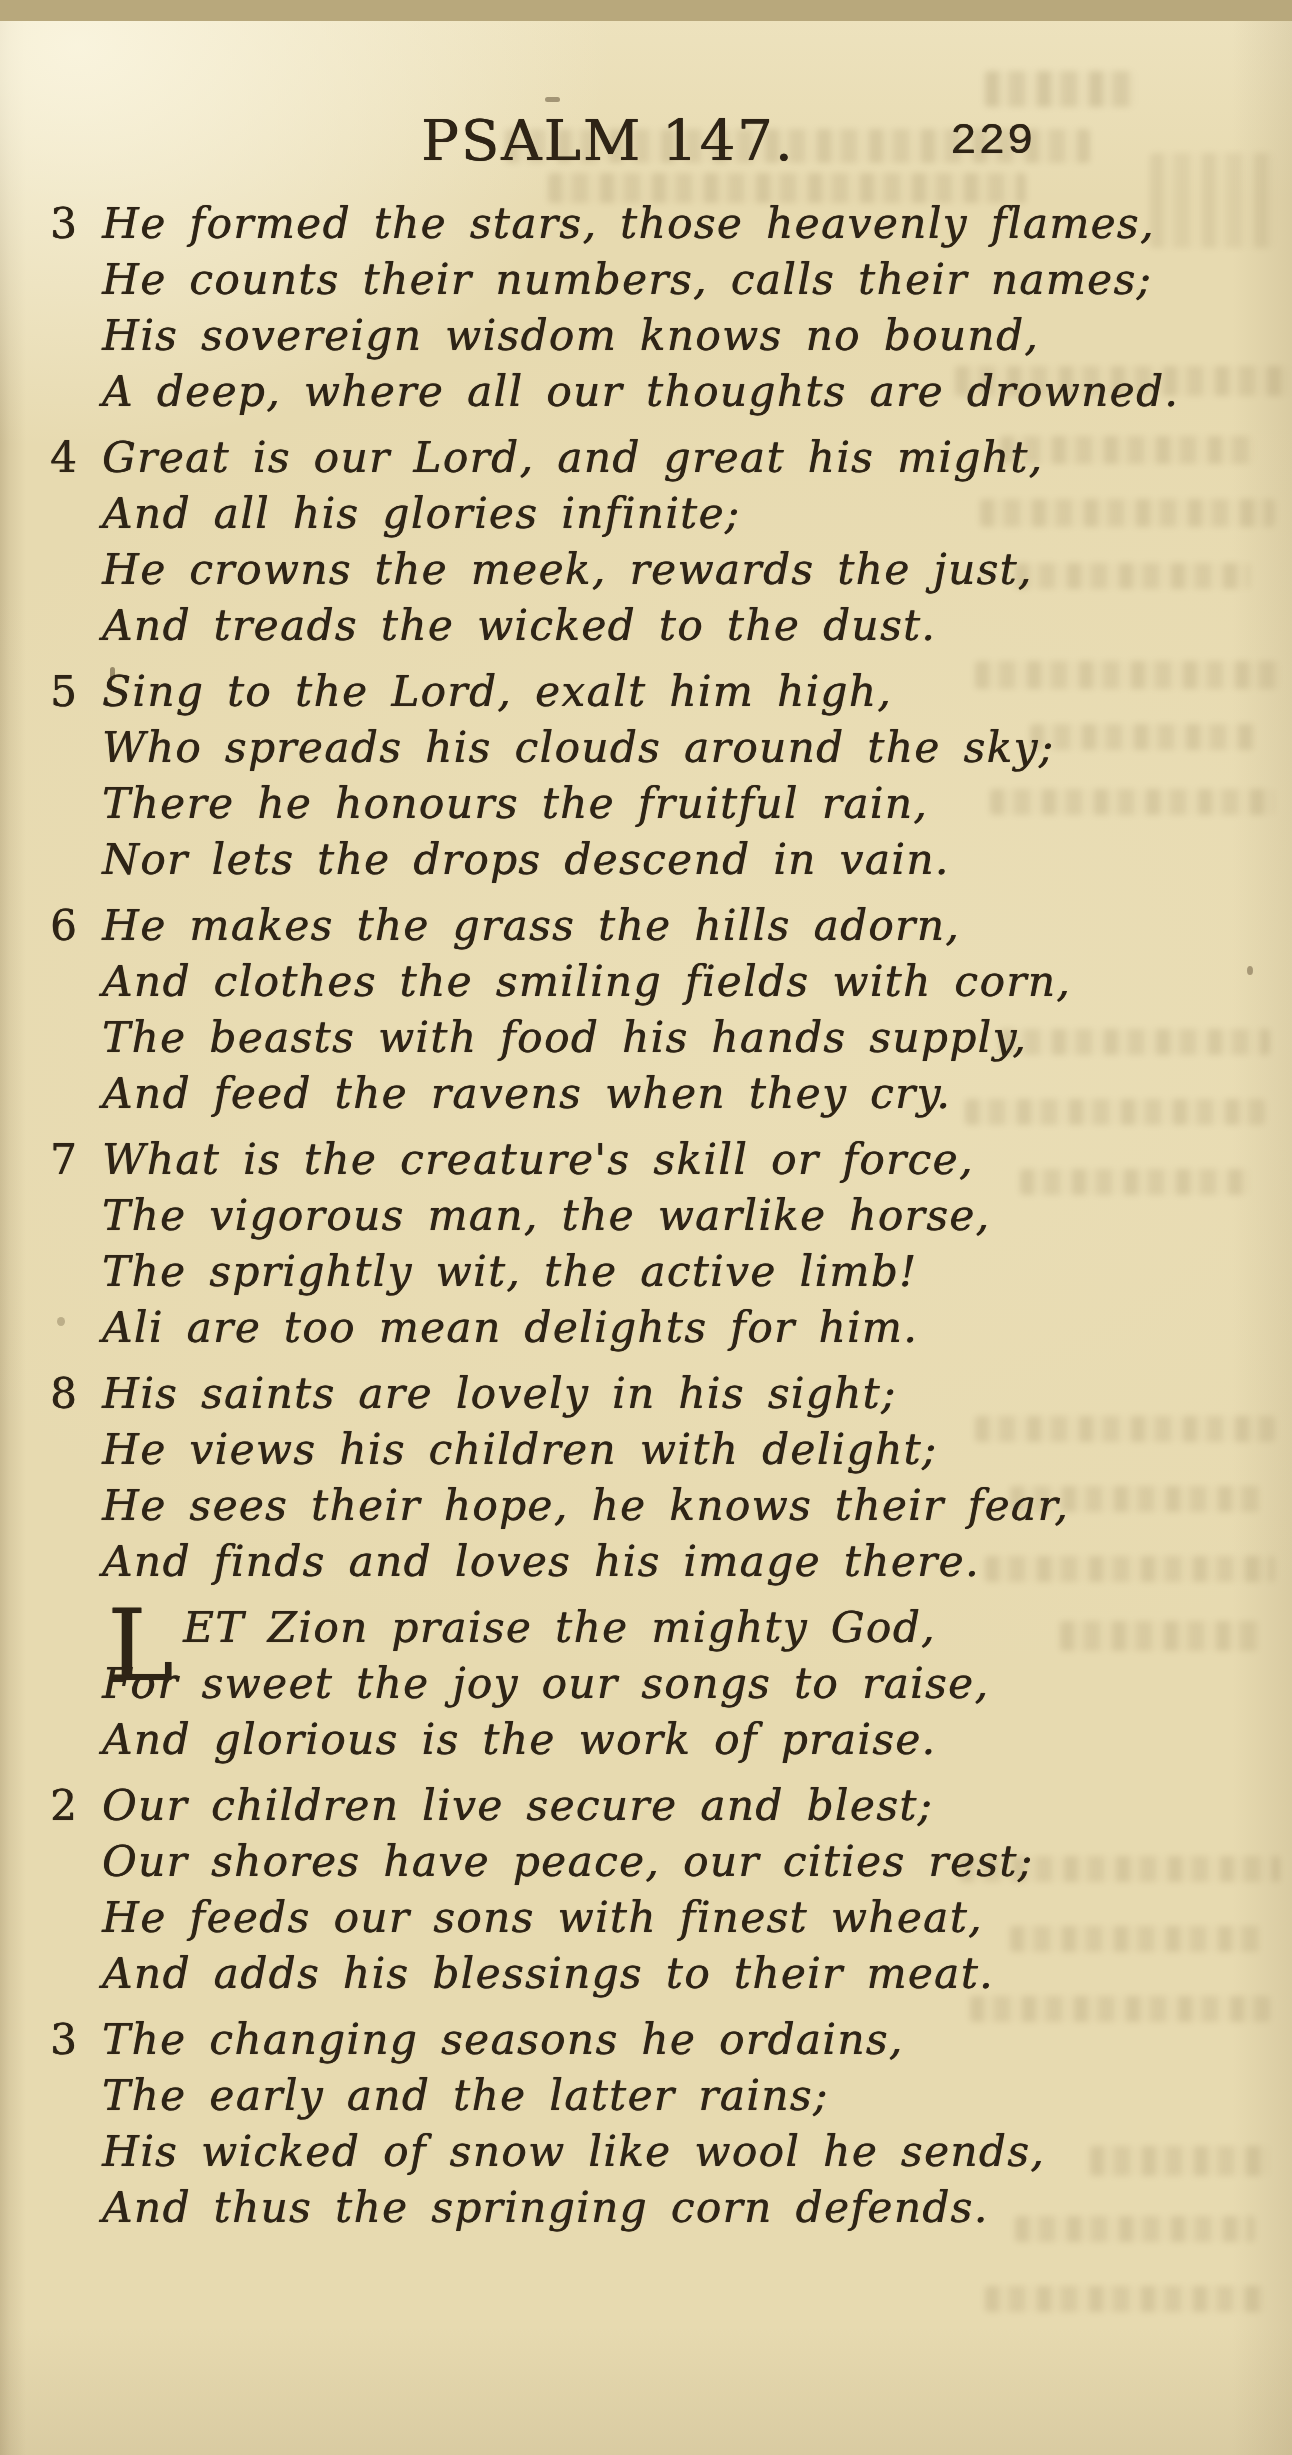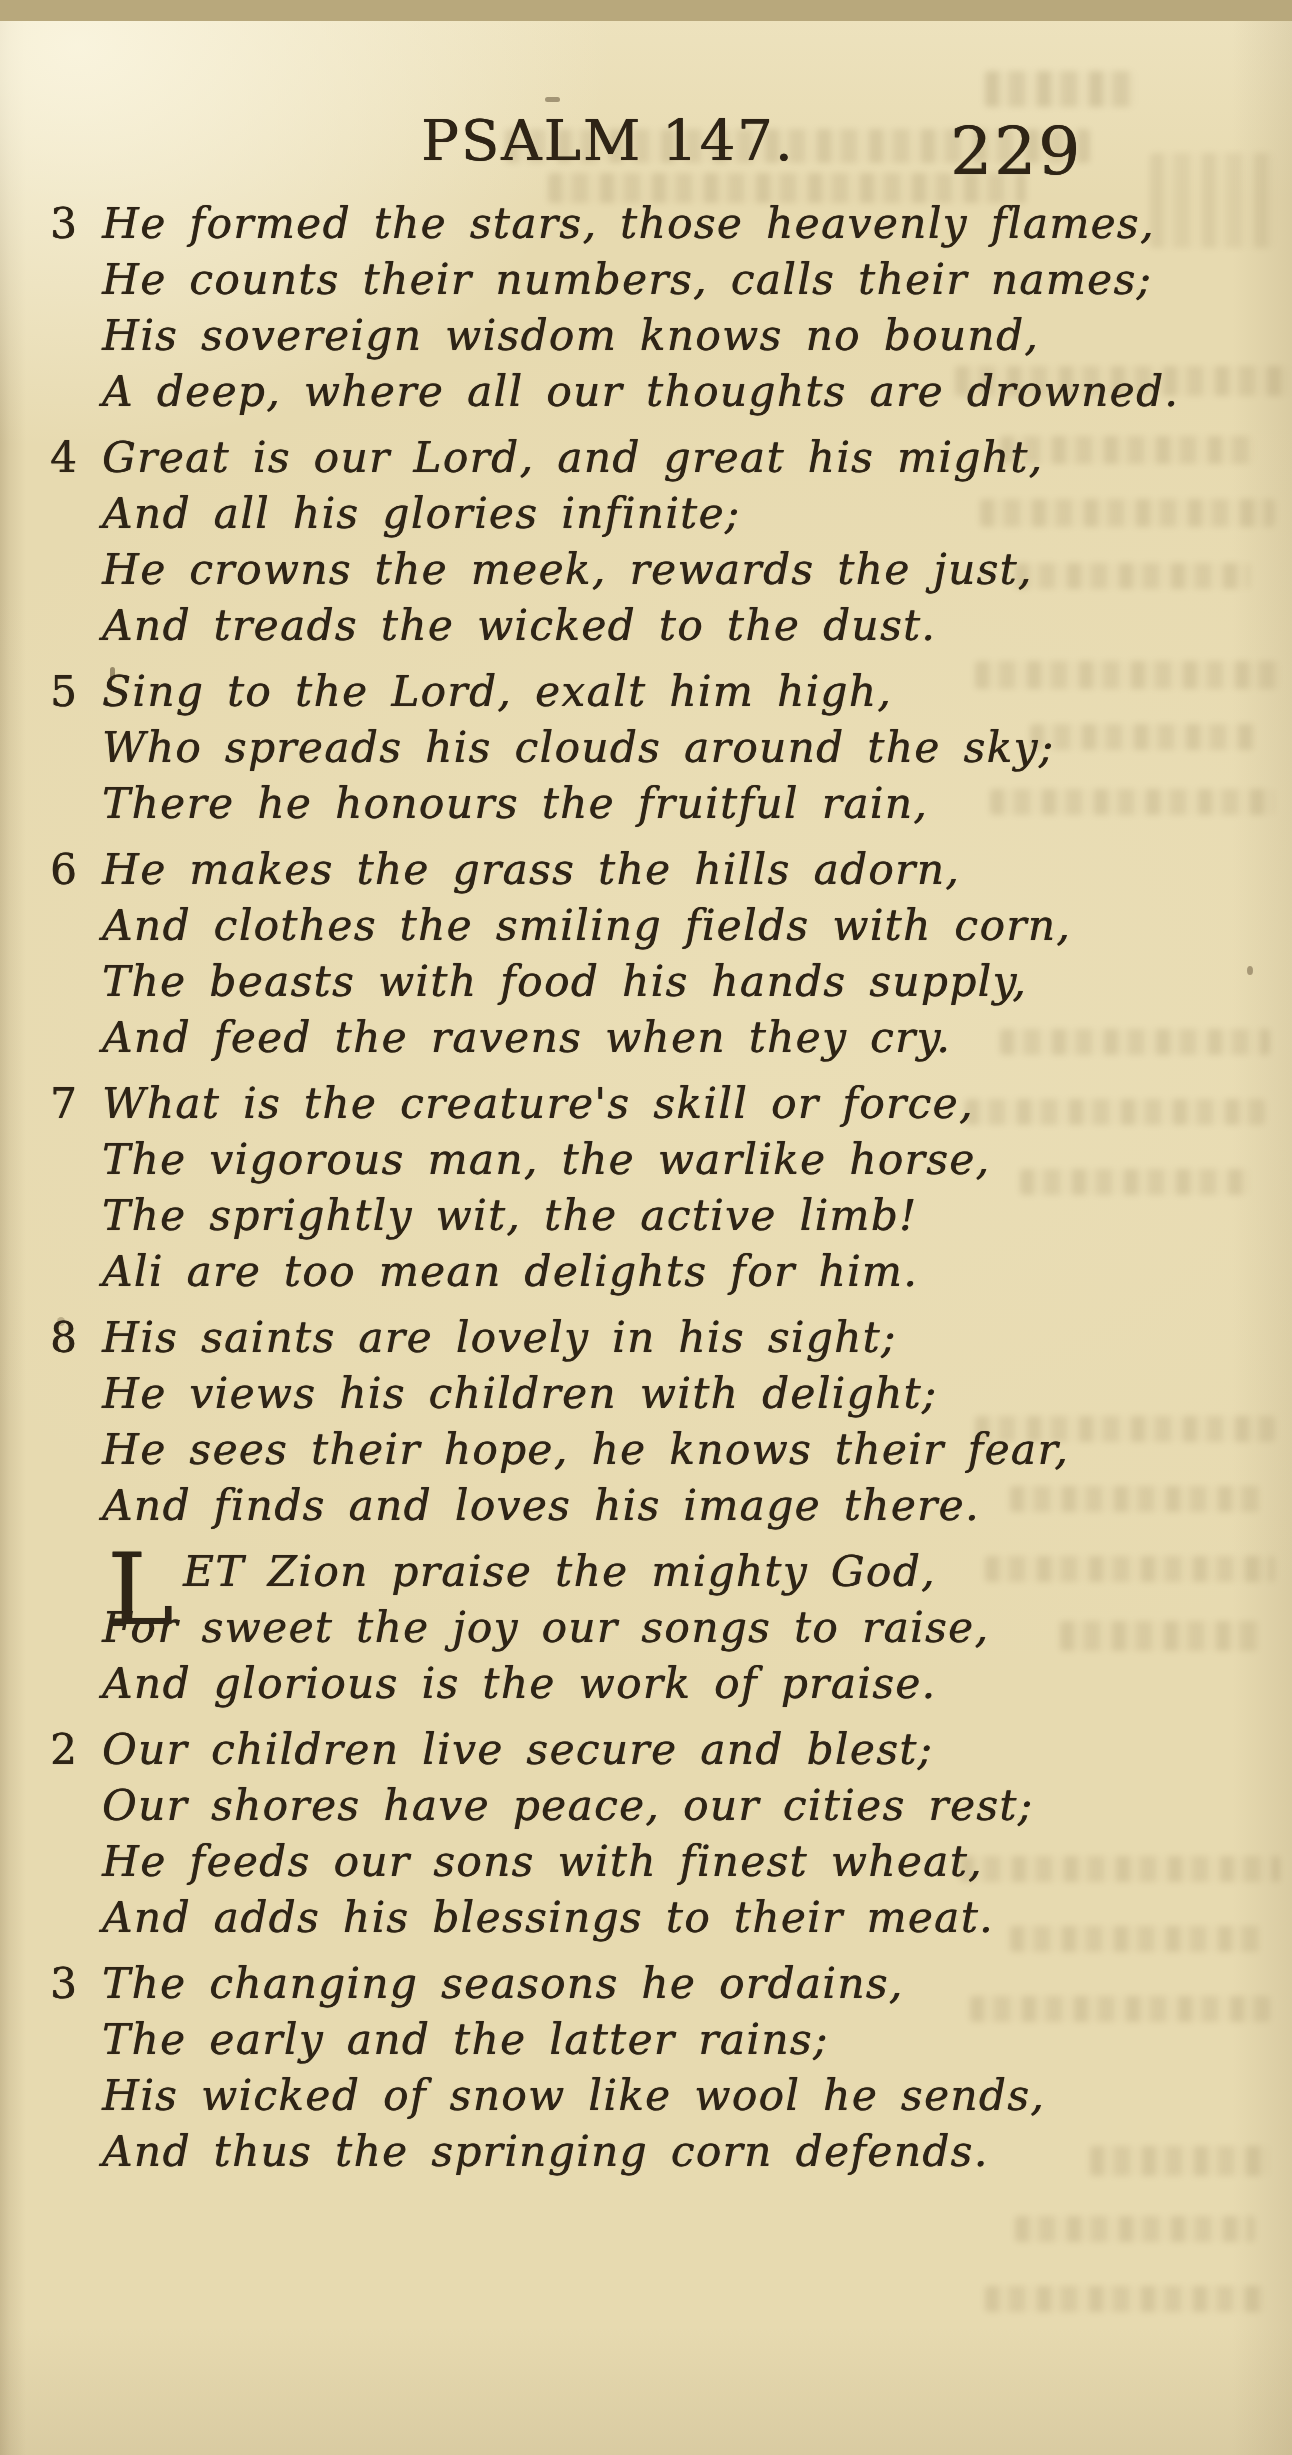--- a/index.html
+++ b/index.html
@@ -23,21 +23,21 @@
     color:#2e2416;
     text-shadow:0.5px 0 currentColor, 0 0 1px rgba(46,36,22,0.45);
   }
   
   .header-title{
     position:absolute;left:421px;top:92px;
     font-size:56px;line-height:1;letter-spacing:2px;white-space:nowrap;
   }
   .page-number{
     position:absolute;left:950px;top:98px;
-    font-size:66px;line-height:1;letter-spacing:2px;
+    font-size:44px;line-height:1;letter-spacing:2px;font-family:Liberation Mono, monospace;
   }
   
   .text-body{
     position:absolute;left:50px;top:175px;width:1160px;
     font-size:42px;line-height:56px;
     letter-spacing:1.5px;word-spacing:8px;
   }
   .verse{position:relative;margin:0 0 10px 0;}
   .vnum{position:absolute;left:0;top:0;width:46px;}
   .vline{padding-left:52px;white-space:nowrap;font-style:italic;}
@@ -118,20 +118,21 @@
           <div class="vline">Great is our Lord, and great his might,</div>
           <div class="vline">And all his glories infinite;</div>
           <div class="vline">He crowns the meek, rewards the just,</div>
           <div class="vline">And treads the wicked to the dust.</div>
         </div>
         <div class="verse">
           <span class="vnum">5</span>
           <div class="vline">Sing to the Lord, exalt him high,</div>
           <div class="vline">Who spreads his clouds around the sky;</div>
           <div class="vline">There he honours the fruitful rain,</div>
+          <div class="vline">Nor lets the drops descend in vain.</div>
         </div>
         <div class="verse">
           <span class="vnum">6</span>
           <div class="vline">He makes the grass the hills adorn,</div>
           <div class="vline">And clothes the smiling fields with corn,</div>
           <div class="vline">The beasts with food his hands supply,</div>
           <div class="vline">And feed the ravens when they cry.</div>
         </div>
         <div class="verse">
           <span class="vnum">7</span>

